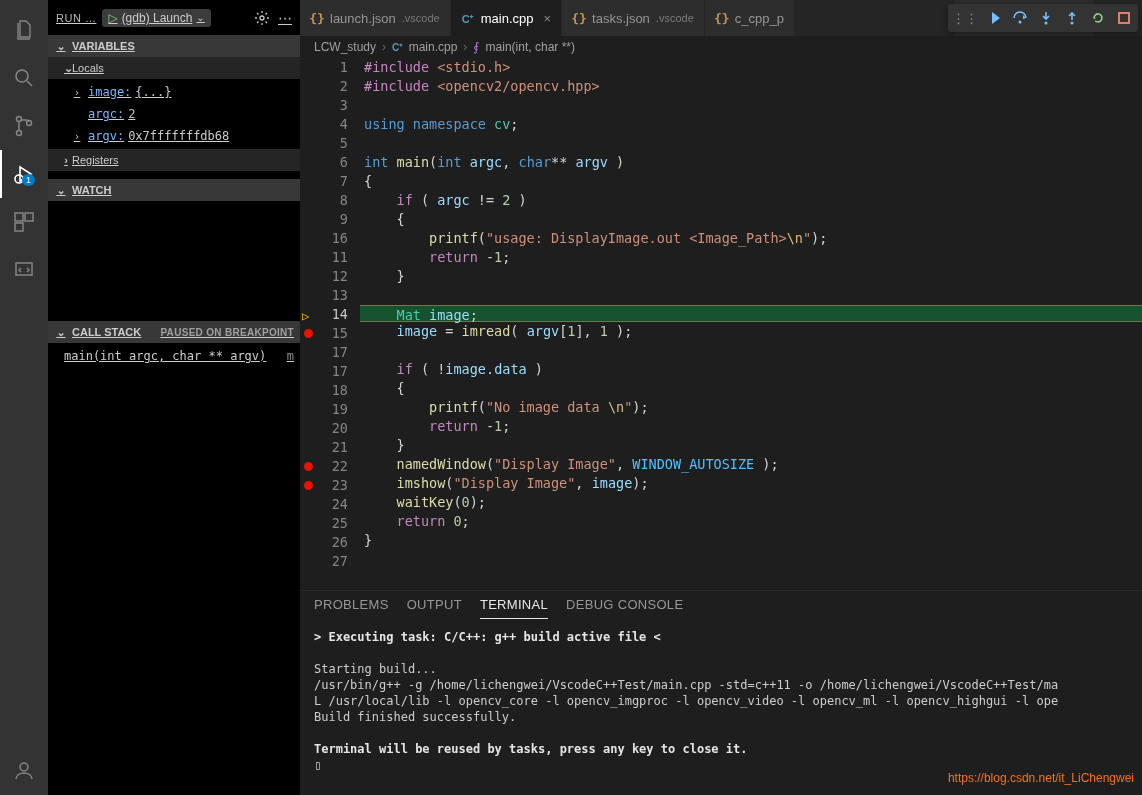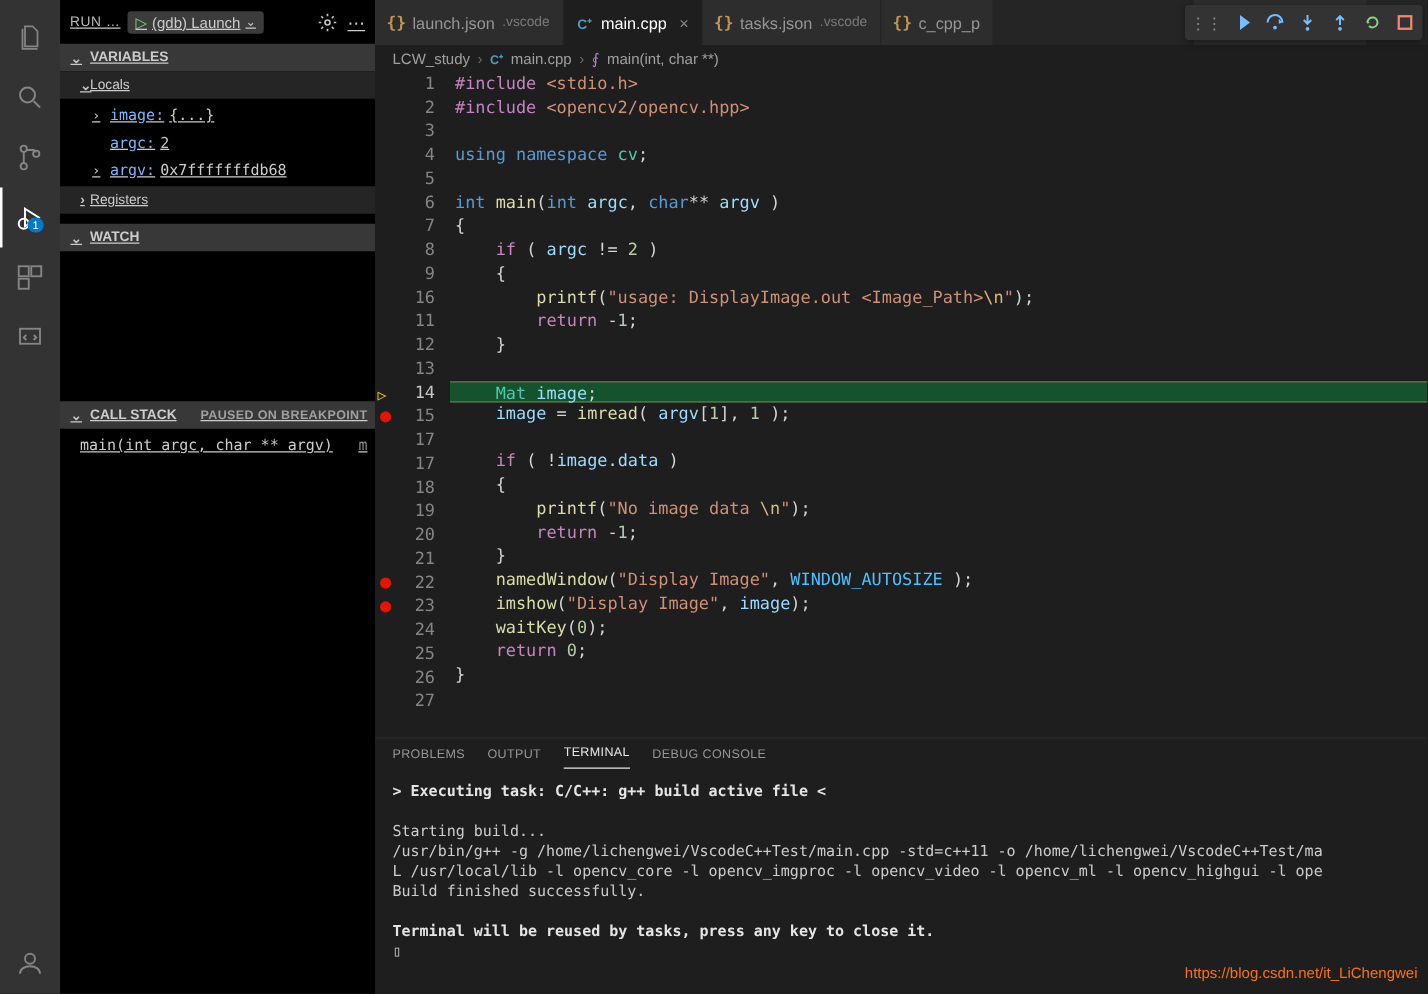--- a/index.html
+++ b/index.html
@@ -49,21 +49,21 @@
 .gutter-line .bp { position: absolute; left: 4px; top: 5px; width: 9px; height: 9px; border-radius: 50%; background: #e51400; }
 .gutter-line .cur-arrow { position: absolute; left: 2px; top: 2px; color: #ffcc00; font-size: 12px; }
 .code { flex: 1; white-space: pre; }
 .code-line { height: 19px; padding-left: 4px; }
 .hl-line { background: #14532d; border-top: 1px solid #73734d; border-bottom: 1px solid #73734d; height: 17px; }
 .kw { color: #569cd6; } .pp { color: #c586c0; } .str { color: #ce9178; }
 .num { color: #b5cea8; } .typ { color: #4ec9b0; } .fn { color: #dcdcaa; }
 .op { color: #d4d4d4; } .id { color: #9cdcfe; } .const { color: #4fc1ff; }
 .esc { color: #d7ba7d; } .plain { color: #d4d4d4; }
 .terminal-panel { height: 205px; background: #1e1e1e; border-top: 1px solid #2a2a2a; display: flex; flex-direction: column; }
-.term-tabs { display: flex; gap: 18px; padding: 6px 14px 0; font-size: 10px; align-items: center; }
+.term-tabs { display: flex; gap: 18px; padding: 6px 14px 0; font-size: 13px; }
 .term-tab { color: #969696; padding-bottom: 6px; cursor: pointer; letter-spacing: 0.3px; }
 .term-tab.active { color: #e7e7e7; border-bottom: 1px solid #e7e7e7; }
 .term-body { flex: 1; padding: 10px 14px; font-family: Menlo, Consolas, monospace; font-size: 12px; color: #cccccc; white-space: pre-wrap; line-height: 16px; overflow: hidden; }
 .term-body .bold { font-weight: bold; color: #e5e5e5; text-align: center; }
 .watermark { position: absolute; right: 8px; bottom: 10px; color: #f97316; font-size: 12px; }
 svg { display: block; }
 </style>
 </head>
 <body>
 

